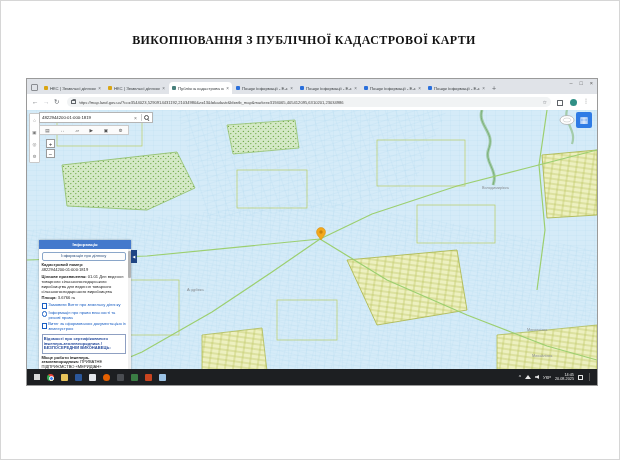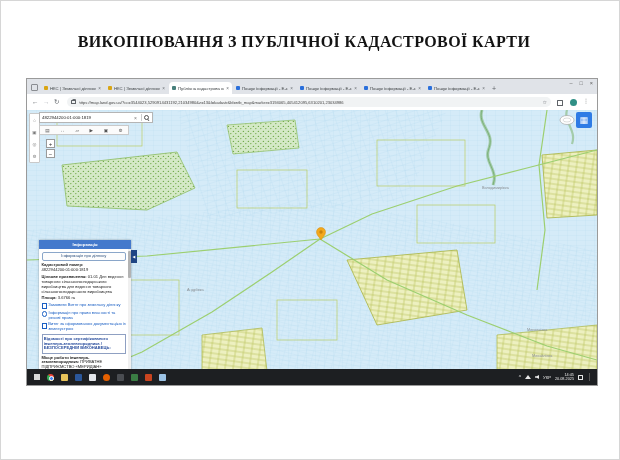--- a/index.html
+++ b/index.html
@@ -1,17 +1,17 @@
 <!DOCTYPE html>
 <html><head>
 <meta charset="utf-8">
 <style>
   html,body{margin:0;padding:0;background:#fff;}
   .sheet{position:relative;width:620px;height:460px;background:#fff;border:1px solid #d6d6d6;box-sizing:border-box;font-family:"Liberation Sans",sans-serif;overflow:hidden;}
-  .doc-title{position:absolute;top:32px;left:0;right:12px;text-align:center;font-family:"Liberation Serif",serif;font-weight:bold;font-size:16px;letter-spacing:.4px;color:#131313;}
+  .doc-title{position:absolute;top:32px;left:0;right:12px;text-align:center;font-family:"Liberation Serif",serif;font-weight:bold;font-size:12px;letter-spacing:.4px;color:#131313;}
 
   
   .window{position:absolute;left:25px;top:77px;width:572px;height:308px;border:1px solid #9a9a9a;box-sizing:border-box;background:#fff;}
   .tabbar{position:absolute;top:0;left:0;right:0;height:15px;background:#e0e3e8;display:flex;align-items:flex-end;}
   .ws-icon{width:5px;height:5px;border:0.5px solid #8a8d92;border-radius:1px;margin:0 3px 3px 4px;flex:none;}
   .tab{position:relative;width:63px;height:12px;margin-right:1px;font-size:4.3px;color:#3c4043;display:flex;align-items:center;padding:0 3px;box-sizing:border-box;flex:none;}
   .tab.active{background:#fff;border-radius:4px 4px 0 0;}
   .fav{width:4px;height:4px;border-radius:1px;margin-right:2px;flex:none;}
   .fav.y{background:#d9a514;} .fav.b{background:#2a6fdb;} .fav.m{background:#48807c;}
   .tab .lbl{white-space:nowrap;overflow:hidden;flex:1;}

